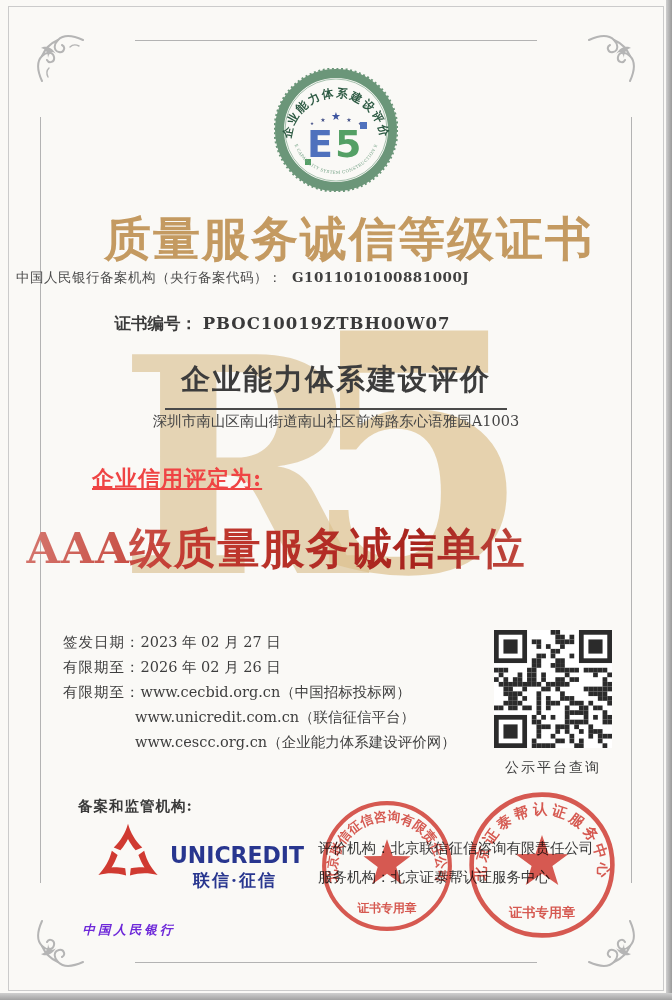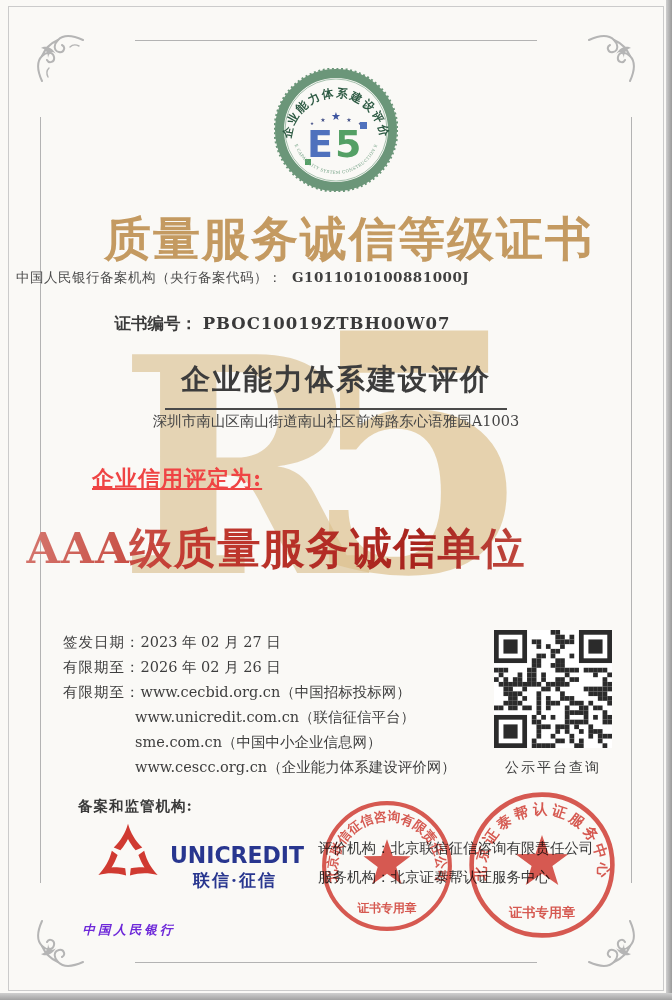--- a/index.html
+++ b/index.html
@@ -167,21 +167,20 @@
       <div class="row">
         <span class="lab">签发日期：</span><span>2023 年 02 月 27 日</span>
       </div>
       <div class="row">
         <span class="lab">有限期至：</span><span>2026 年 02 月 26 日</span>
       </div>
       <div class="row">
         <span class="lab">有限期至：</span><span>www.cecbid.org.cn（中国招标投标网）</span>
       </div>
       <div class="row indent">www.unicredit.com.cn（联信征信平台）</div>
-      <div class="row indent">sme.com.cn（中国中小企业信息网）</div>
       <div class="row indent">www.cescc.org.cn（企业能力体系建设评价网）</div>
     </div>
 
     <div class="qr-block">
       <svg id="qr-code" width="118" height="118" viewBox="0 0 115 115">
           <rect x="0" y="0" width="114.99999999999999" height="114.99999999999999" fill="#ffffff"></rect>
           <rect x="55.2" y="0.0" width="4.6" height="4.6" fill="#2b2b2b"></rect>
           <rect x="59.8" y="0.0" width="4.6" height="4.6" fill="#2b2b2b"></rect>
           <rect x="59.8" y="4.6" width="4.6" height="4.6" fill="#2b2b2b"></rect>
           <rect x="64.4" y="4.6" width="4.6" height="4.6" fill="#2b2b2b"></rect>

